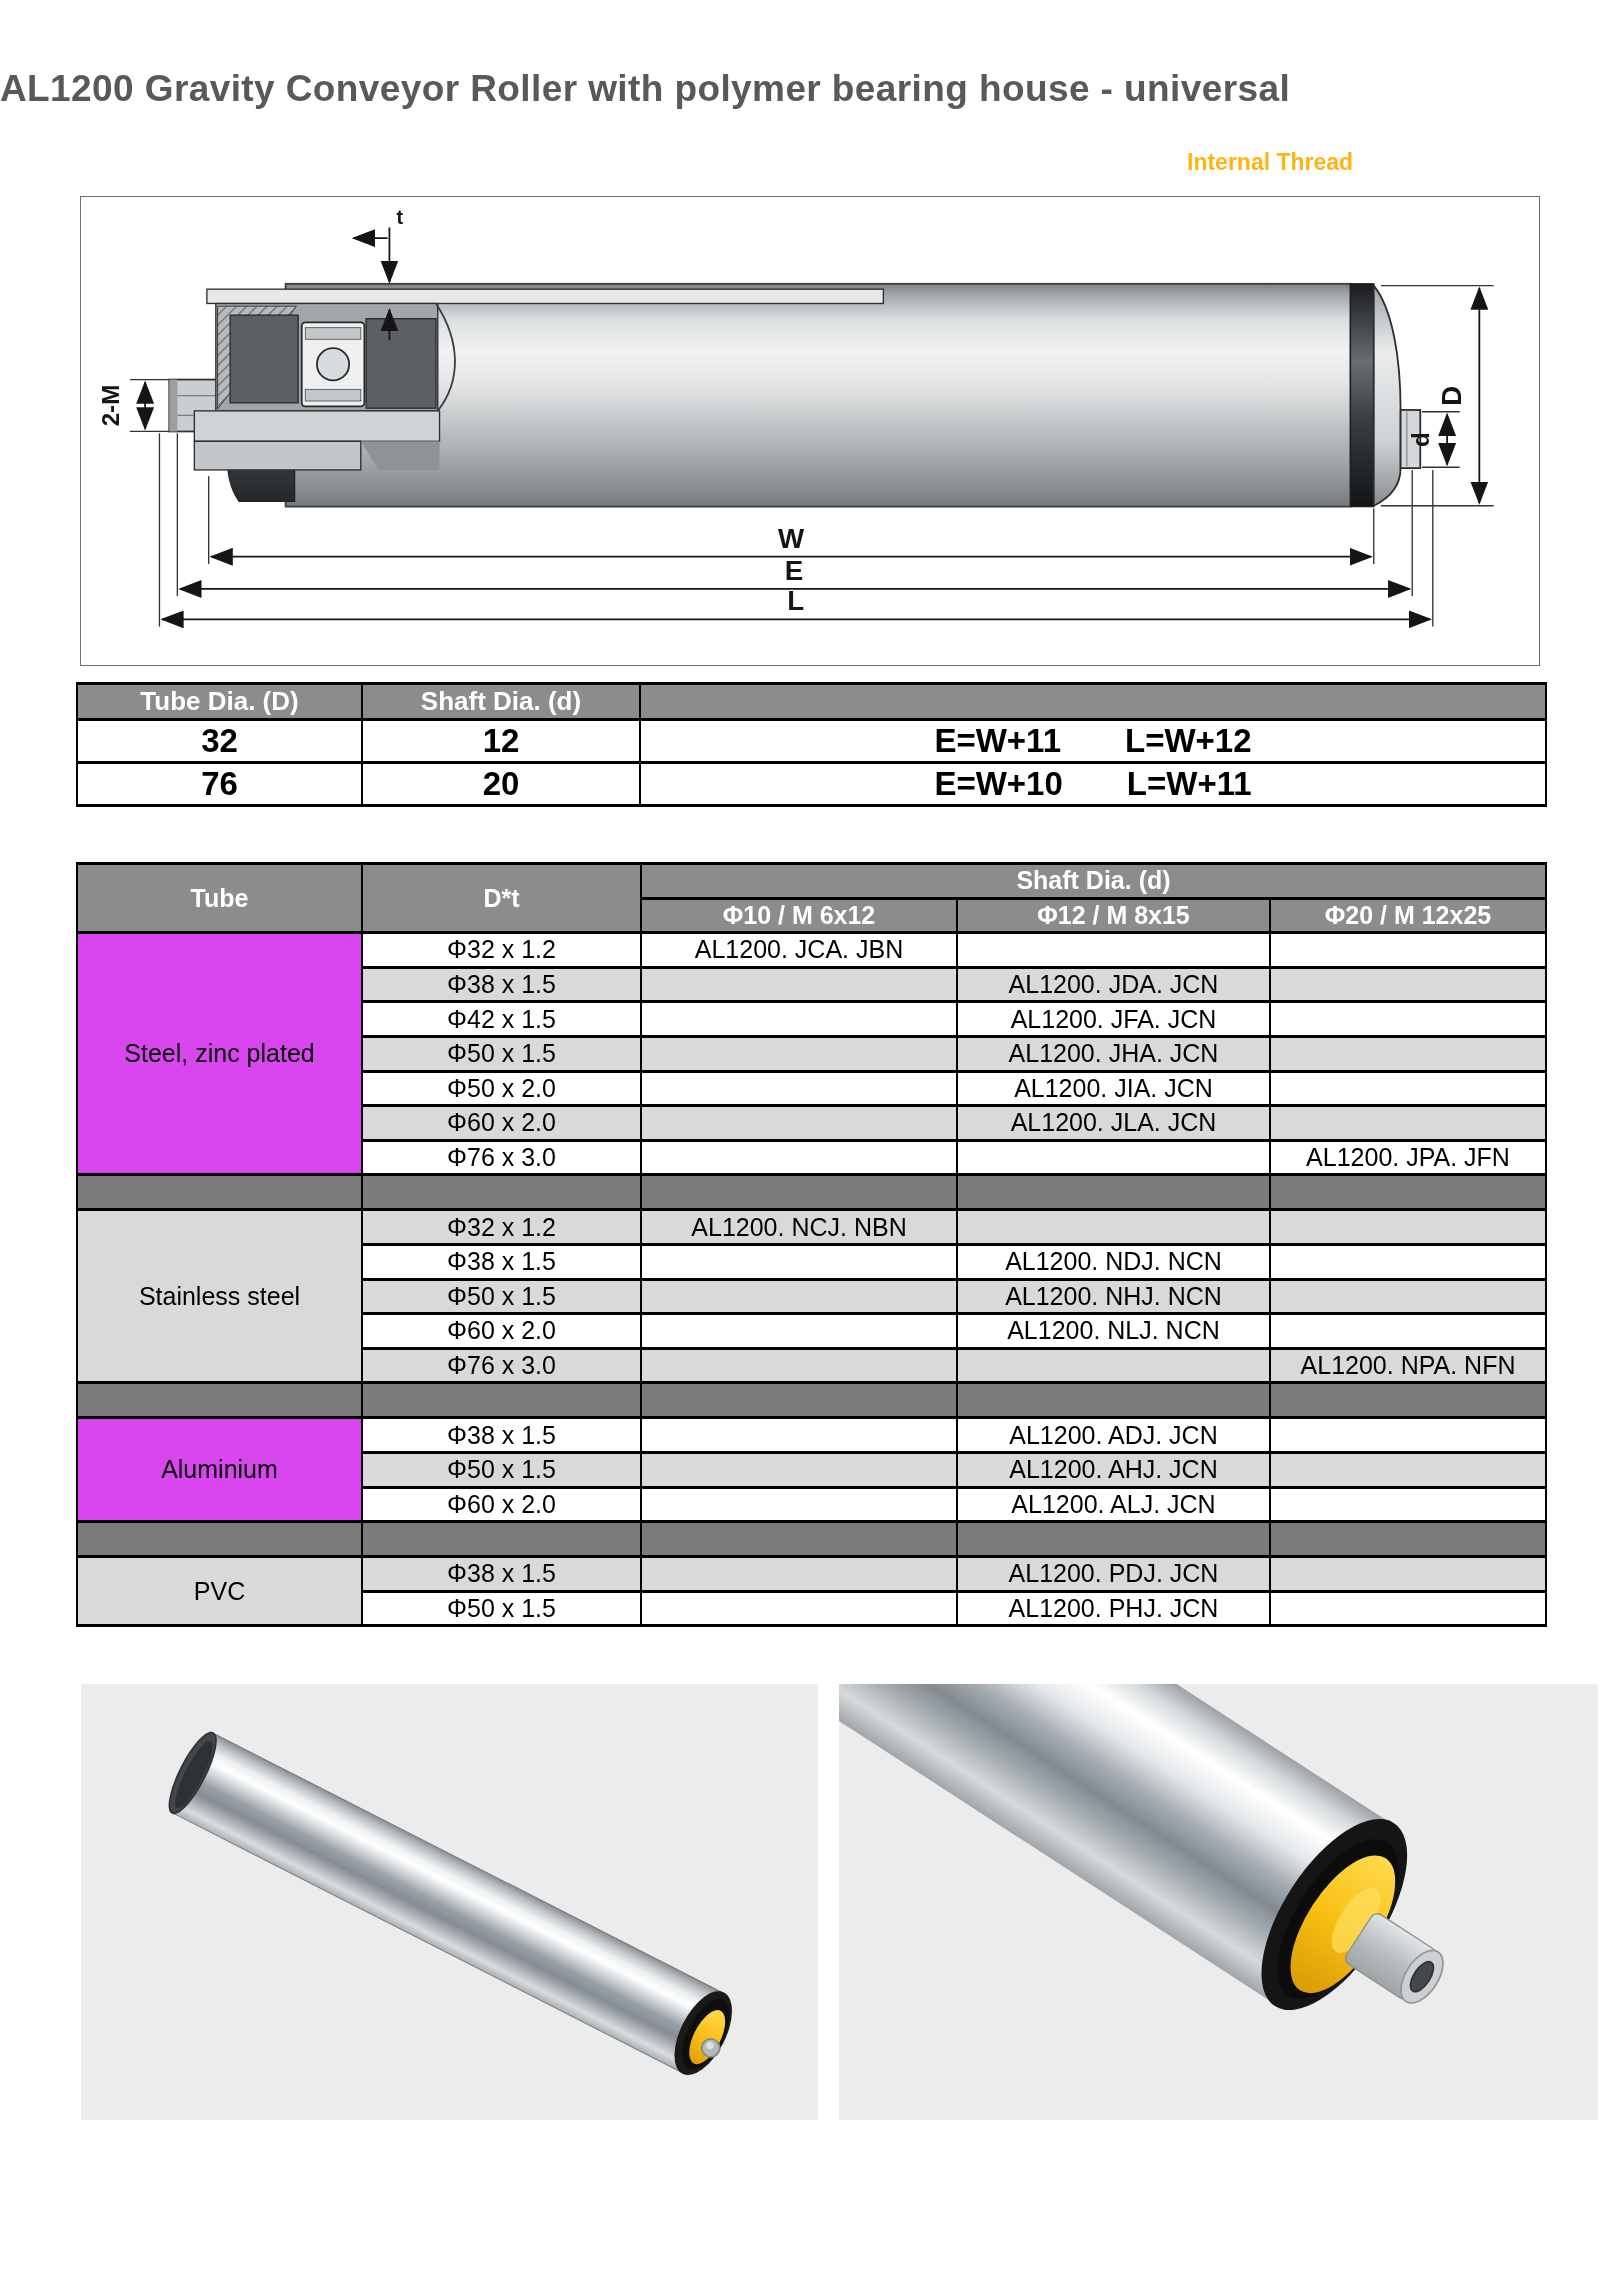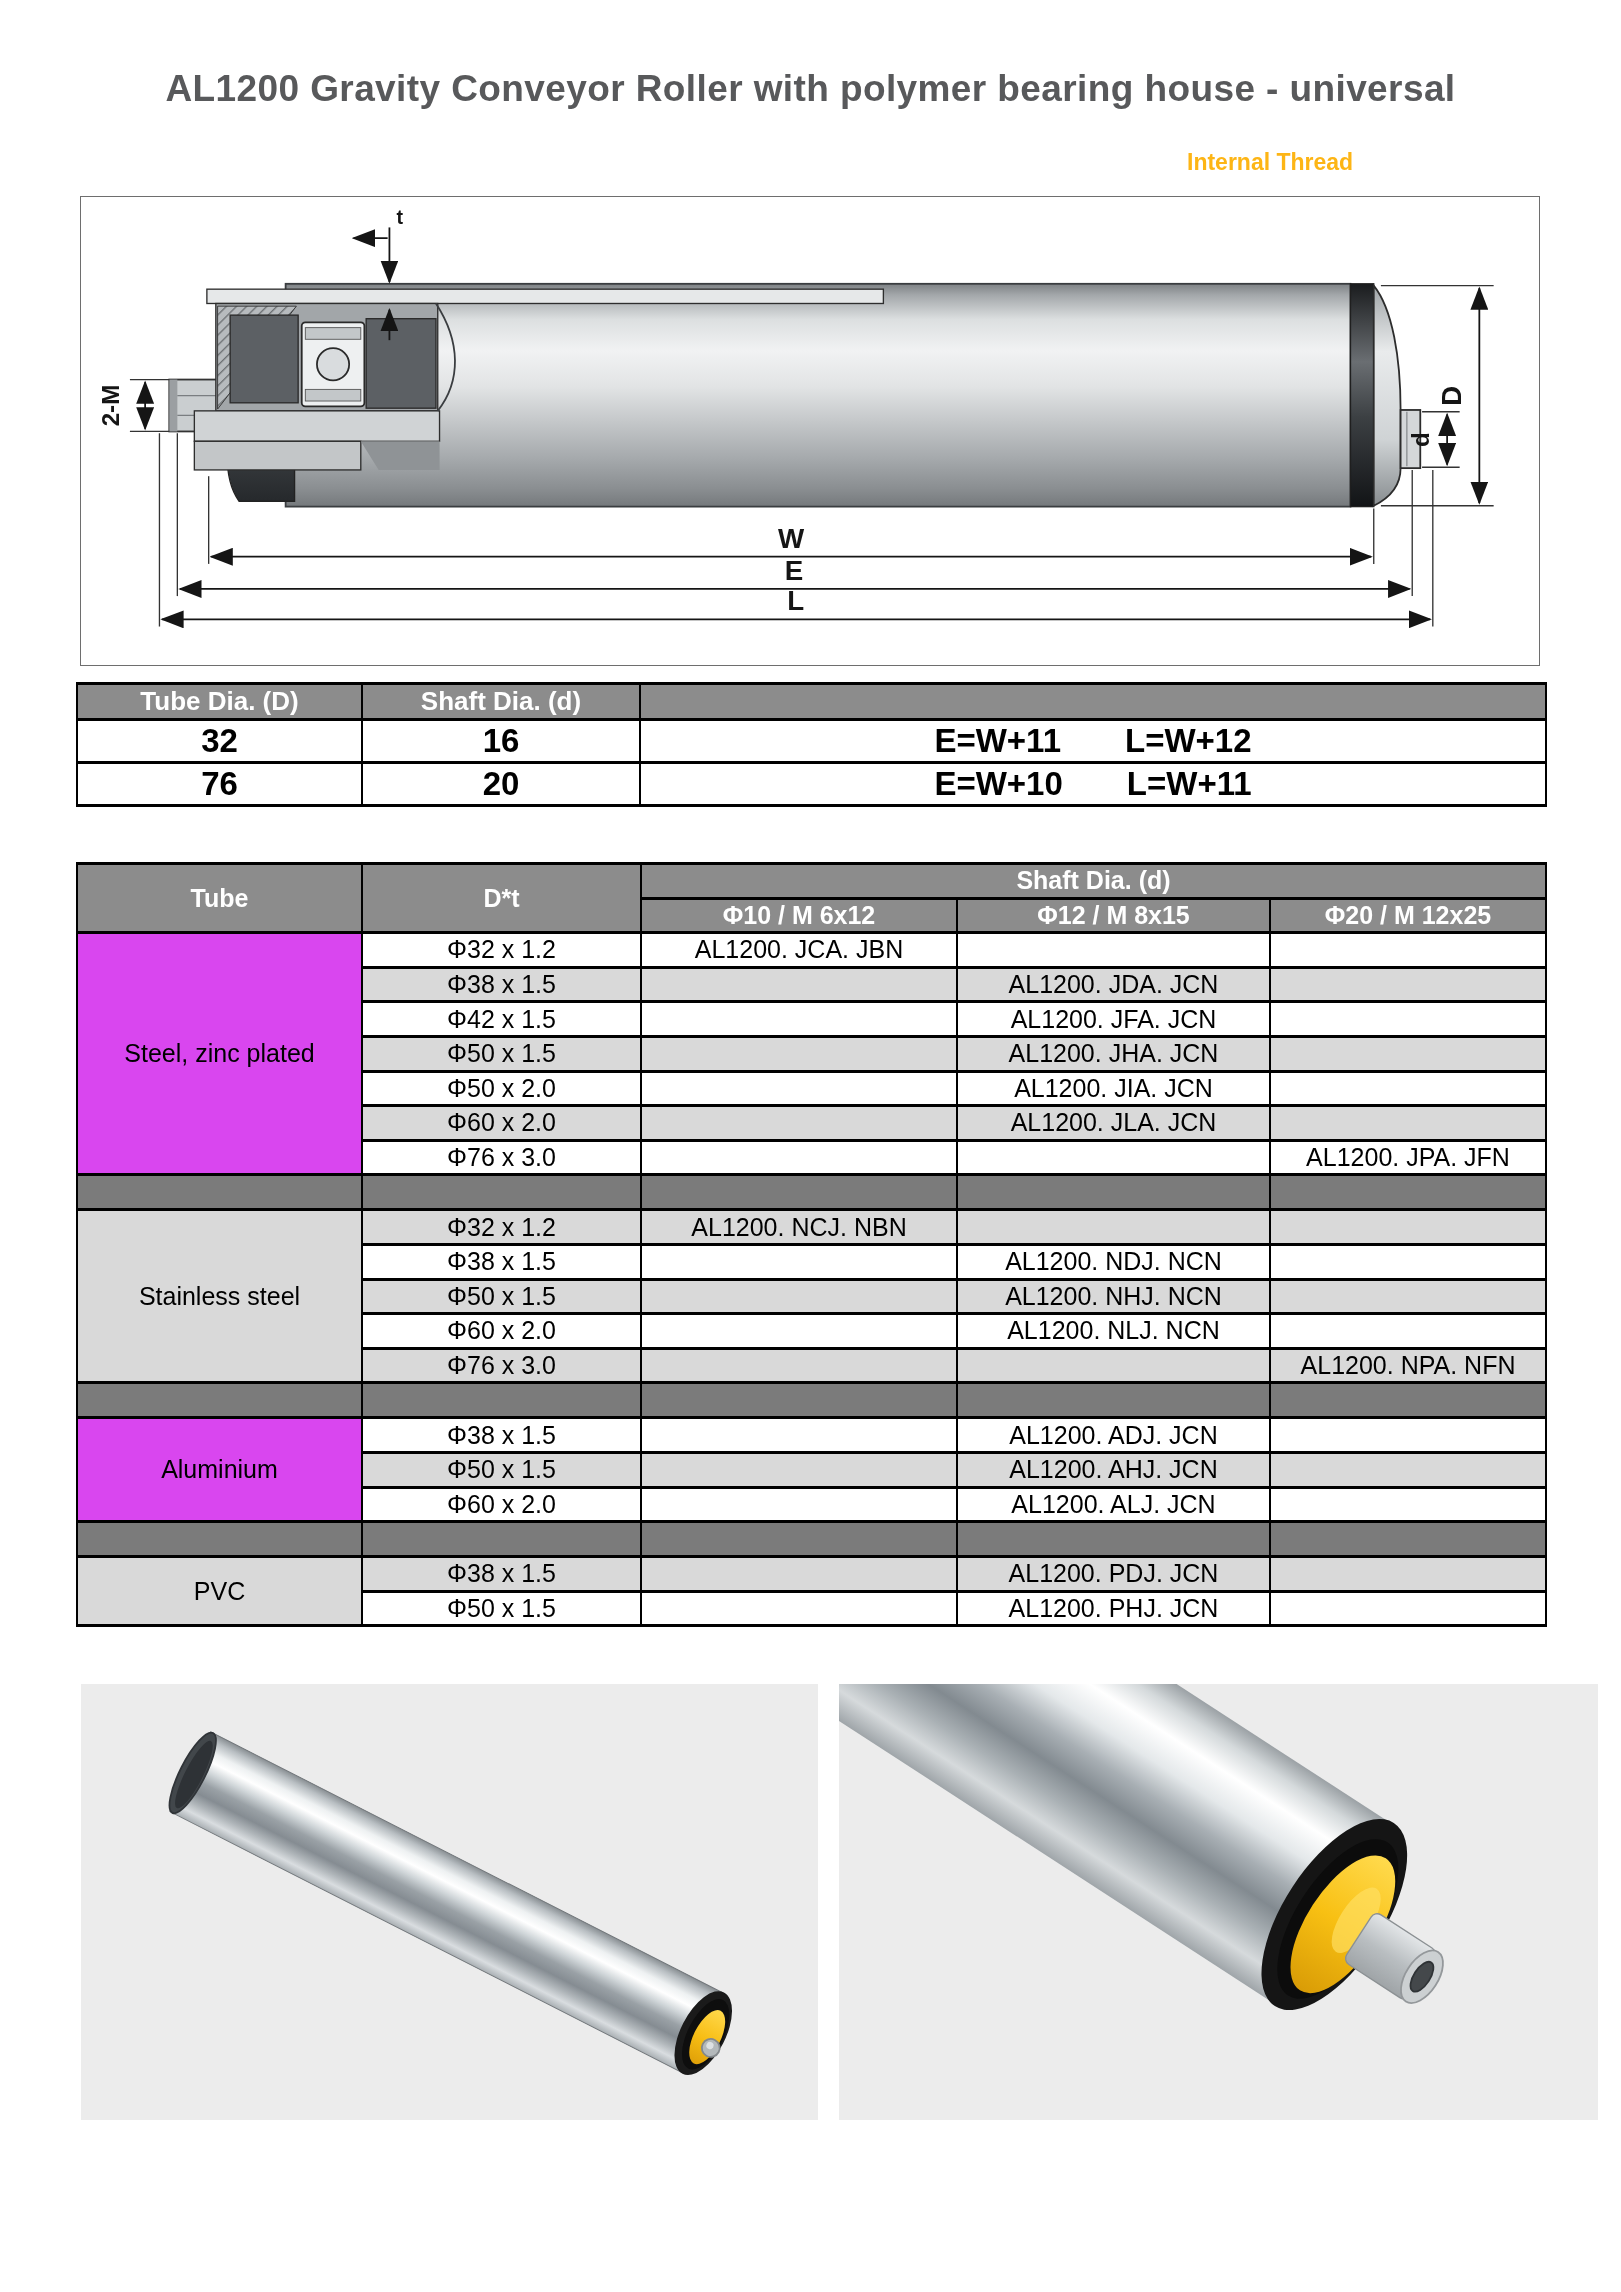--- a/index.html
+++ b/index.html
@@ -1,21 +1,21 @@
 <!DOCTYPE html>
 <html style="font-size:14.3px"><head>
 <meta charset="utf-8">
 <style>
   html,body{margin:0;padding:0;}
   body{
     width:1621px;height:2293px;position:relative;background:#ffffff;
     font-family:"Liberation Sans", sans-serif;color:#000;
   }
   .page-title{
-    position:absolute;top:68px;left:0;width:1621px;text-align:center;
+    position:absolute;top:68px;left:0;width:1621px;text-align:left;
     font-size:37px;font-weight:bold;color:#58595b;letter-spacing:0.4px;
   }
   .badge{
     position:absolute;top:149px;left:1187px;
     font-size:23px;font-weight:bold;color:#fdb515;
   }
   .draw-box{
     position:absolute;left:80px;top:196px;width:1458px;height:468px;
     border:1.8px solid #6e6e6e;background:#fff;overflow:hidden;
   }
@@ -174,21 +174,21 @@
   <thead>
     <tr>
       <th>Tube Dia. (D)</th>
       <th>Shaft Dia. (d)</th>
       <th></th>
     </tr>
   </thead>
   <tbody id="dim-body">
       <tr>
         <td>32</td>
-        <td>16</td>
+        <td>12</td>
         <td>
           <div class="formula-pair">
             <span>E=W+11</span>
             <span>L=W+12</span>
           </div>
         </td>
       </tr>
       <tr>
         <td>76</td>
         <td>20</td>

